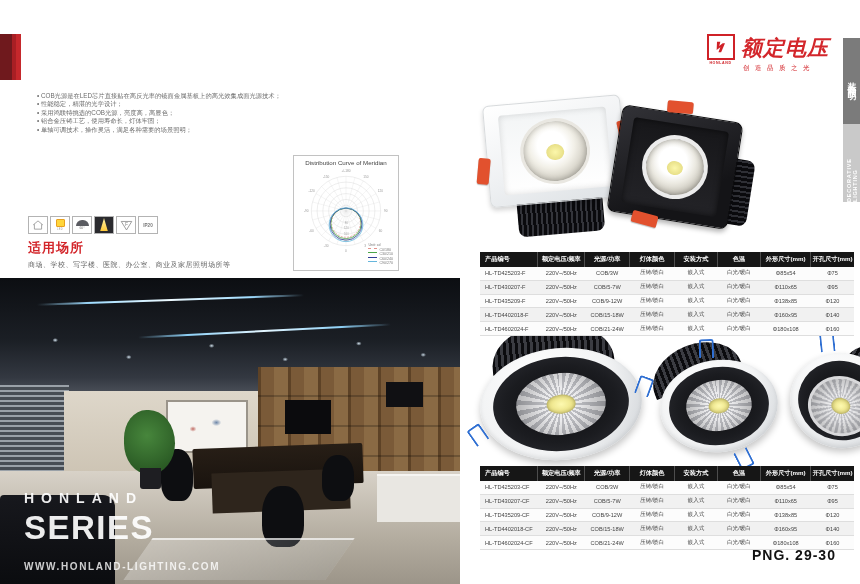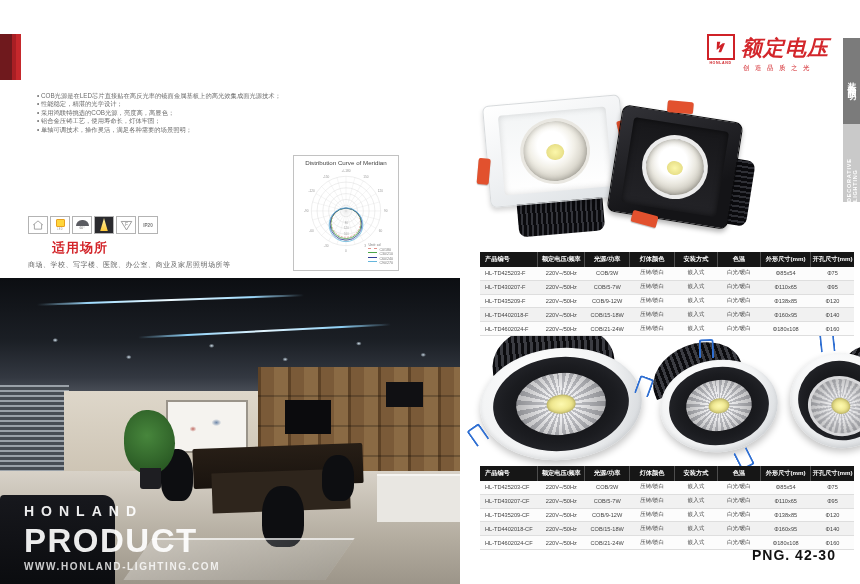--- a/index.html
+++ b/index.html
@@ -51,21 +51,21 @@
   .led-chip{width:7px;height:6px;background:#ffd63c;border:1px solid #e8a11f;border-radius:1px;}
   .led-cap{font-size:2.6px;color:#999;margin-top:1px;letter-spacing:.3px;}
   .dome{width:13px;height:6px;background:#5a5b61;border-radius:13px 13px 0 0;}
   .dome-cap{font-size:3.4px;color:#777;}
   .beam-wrap{width:100%;height:100%;background:#2a2a2e;display:flex;align-items:flex-start;justify-content:center;}
   .beam-tri{width:10px;height:13px;margin-top:1px;background:linear-gradient(180deg,#ffe髙98a,#ffc93a);
     background:linear-gradient(180deg,#fff3a6,#ffc93a);clip-path:polygon(50% 0,88% 100%,12% 100%);}
   .ip-cap{font-size:4.6px;font-weight:bold;color:#777;}
 
   
-  .app-heading{position:absolute;left:28px;top:239px;font-size:13px;font-weight:bold;color:#d3262b;letter-spacing:1px;margin-left:24px;}
+  .app-heading{position:absolute;left:28px;top:239px;font-size:13px;font-weight:bold;color:#d3262b;letter-spacing:1px;}
   .app-text{position:absolute;left:28px;top:260px;font-size:7px;color:#666;letter-spacing:.5px;}
 
   
   .photo{position:absolute;left:0;top:278px;width:460px;height:306px;overflow:hidden;background:#3a3d44;}
   .ph{position:absolute;}
   .ph-ceiling{left:0;top:0;width:100%;height:37%;background:linear-gradient(180deg,#0c0e12,#1b1f25 55%,#333841 88%,#474c55);}
   .ph-ceil-lights{left:0;top:0;width:100%;height:37%;
     background-image:radial-gradient(4px 3px at 12% 55%,rgba(225,242,255,.95),transparent 70%),
       radial-gradient(4px 3px at 28% 70%,rgba(225,242,255,.9),transparent 70%),
       radial-gradient(4px 3px at 46% 60%,rgba(225,242,255,.9),transparent 70%),
@@ -94,21 +94,21 @@
   .ph-c2{left:57%;top:68%;width:9%;height:20%;}
   .ph-c3{left:70%;top:58%;width:7%;height:15%;}
   .ph-plant{left:27%;top:43%;width:11%;height:21%;background:radial-gradient(circle at 45% 40%,#47863c,#2a5a24 75%);border-radius:46% 54% 50% 50%;}
   .ph-pot{left:30.5%;top:62%;width:4.5%;height:7%;background:#1e1e22;border-radius:0 0 3px 3px;}
   .ph-sofa{left:0;top:71%;width:25%;height:29%;background:linear-gradient(#17181d,#0b0c0f);border-radius:4px 12px 0 0;}
   .ph-glass{left:30%;top:85%;width:44%;height:13%;border-top:2px solid rgba(255,255,255,.65);
     background:linear-gradient(100deg,rgba(255,255,255,.28),rgba(195,205,212,.12));transform:skewX(-35deg);}
   .overlay{position:absolute;left:24px;bottom:12px;color:rgba(255,255,255,.92);}
   .ov-brand{font-size:14px;font-weight:bold;letter-spacing:7px;margin-bottom:6px;}
   .ov-big{font-size:33px;font-weight:bold;letter-spacing:1.5px;line-height:31px;}
-  .ov-site{font-size:10px;font-weight:bold;letter-spacing:1.6px;margin-top:5px;color:rgba(255,255,255,.8);}
+  .ov-site{font-size:10px;font-weight:bold;letter-spacing:1.6px;margin-top:18px;color:rgba(255,255,255,.8);}
 
   
   .prod{position:absolute;}
   .sq-white{left:482px;top:96px;width:150px;height:152px;transform:rotate(-5deg);}
   .sq-black{left:610px;top:106px;width:140px;height:148px;transform:rotate(9deg);}
   .fins-h{position:absolute;background:repeating-linear-gradient(90deg,#0a0a0d 0 3px,#34353b 3px 5px);border-radius:0 0 8px 8px;}
   .fins-v{position:absolute;background:repeating-linear-gradient(0deg,#0a0a0d 0 3px,#2e2f35 3px 5px);border-radius:8px;}
   .sq-white .fins-h{left:32px;top:98px;width:86px;height:40px;}
   .sq-black .fins-v{left:100px;top:44px;width:42px;height:66px;}
   .sq-body{position:absolute;border-radius:6px;}
@@ -328,21 +328,21 @@
     <div class="ph ph-desk-front"></div>
     <div class="ph ph-chair ph-c1"></div>
     <div class="ph ph-chair ph-c2"></div>
     <div class="ph ph-chair ph-c3"></div>
     <div class="ph ph-plant"></div>
     <div class="ph ph-pot"></div>
     <div class="ph ph-sofa"></div>
     <div class="ph ph-glass"></div>
     <div class="overlay">
       <div class="ov-brand">HONLAND</div>
-      <div class="ov-big">PRODUCT</div>
+      <div class="ov-big">SERIES</div>
       <div class="ov-site">WWW.HONLAND-LIGHTING.COM</div>
     </div>
   </div>
 
   <div class="prod sq-white">
     <div class="fins-h"></div>
     <div class="sq-body">
       <div class="sq-inner">
         <div class="lens">
             <div class="cob"></div>
@@ -550,15 +550,15 @@
           <td>COB/21-24W</td>
           <td>压铸/喷白</td>
           <td>嵌入式</td>
           <td>白光/暖白</td>
           <td>Φ180x108</td>
           <td>Φ160</td>
         </tr>
       </tbody>
     </table>
 
-  <div class="pageno">PNG. 42-30</div>
+  <div class="pageno">PNG. 29-30</div>
 
 </div>
 
 </body></html>

